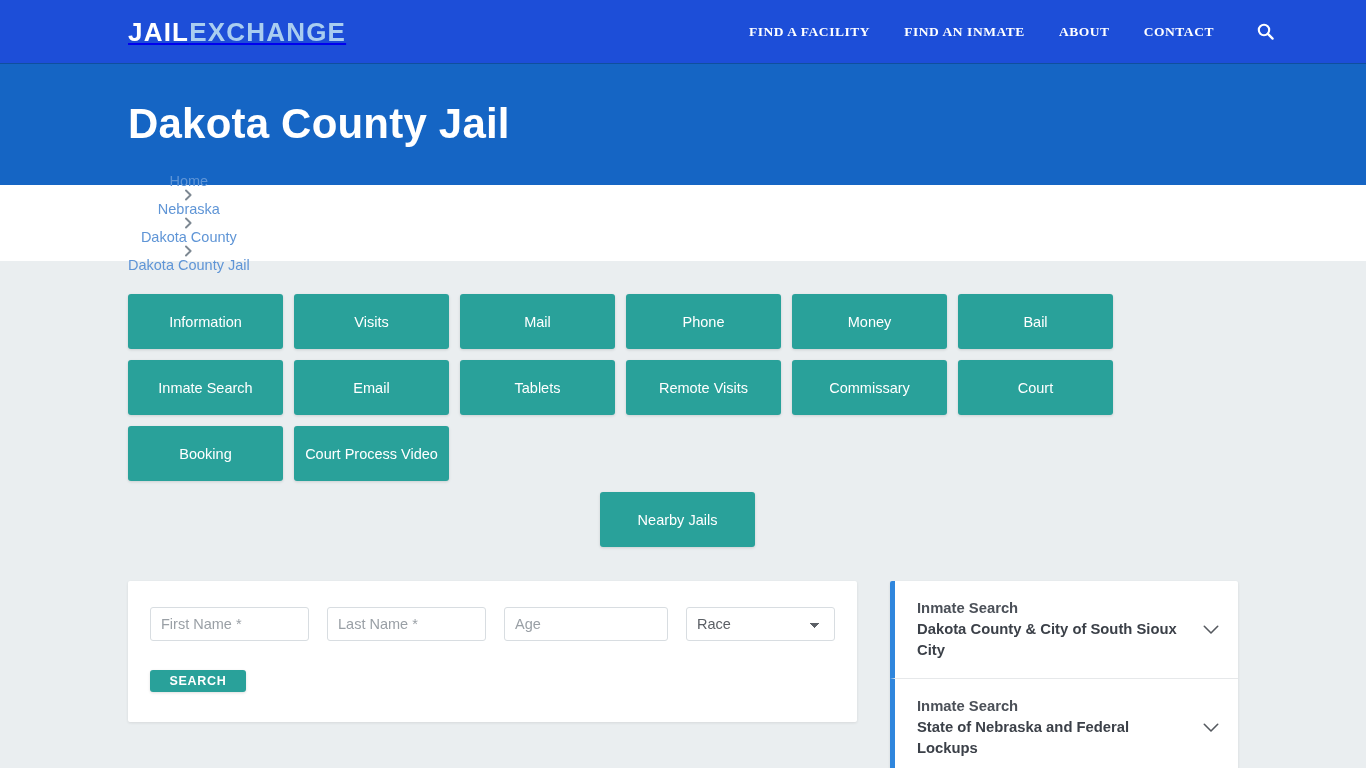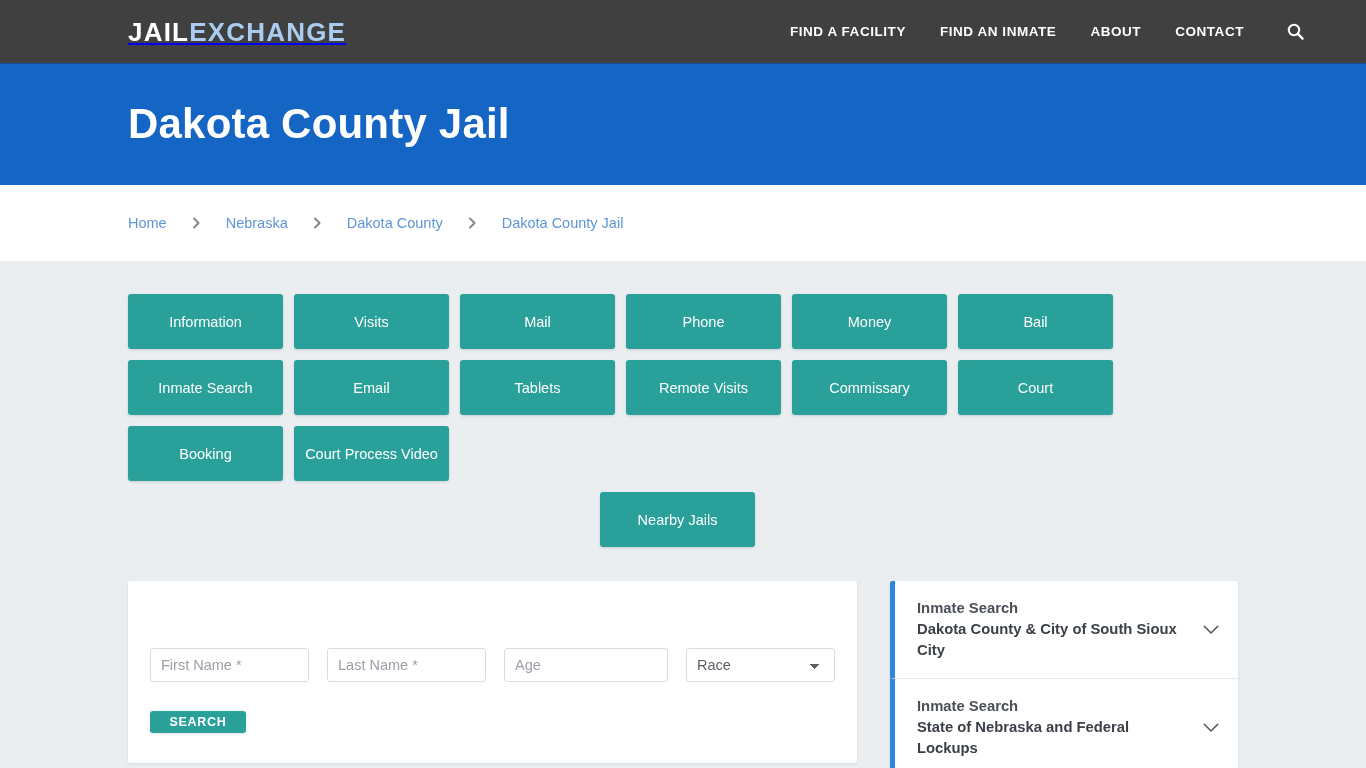--- a/index.html
+++ b/index.html
@@ -7,25 +7,25 @@
     margin: 0; padding: 0;
     width: 1366px; height: 768px;
     overflow: hidden;
     background: #eaeef0;
     font-family: "Liberation Sans", sans-serif;
   }
 
   
   .topbar {
     height: 64px;
-    background: #404040;
+    background: #1d4ed8;
     border-bottom: 1px solid #0f4f9e;
     display: flex;
     align-items: center;
-    padding: 0 60px 0 128px;
+    padding: 0 90px 0 128px;
     position: relative;
     justify-content: center;
   }
   .logo {
     font-size: 26px;
     font-weight: bold;
     letter-spacing: 1.2px;
     white-space: nowrap;
     line-height: 1;
   }
@@ -38,20 +38,21 @@
     align-items: center;
     gap: 34px;
   }
   .navlink {
     color: #ffffff;
     font-size: 13.5px;
     font-weight: bold;
     letter-spacing: 0.55px;
     text-decoration: none;
     white-space: nowrap;
+    font-family: Liberation Serif, serif;
   }
   .searchbtn {
     display: flex; align-items: center; justify-content: center;
     width: 22px; height: 22px;
     margin-left: 6px;
   }
   .searchbtn svg { display: block; }
 
   
   .hero {
@@ -71,21 +72,21 @@
   }
 
   
   .crumbbar {
     height: 76px;
     background: #ffffff;
     display: flex;
     align-items: center;
     padding: 0 128px;
   }
-  .crumbs { display: flex; align-items: center; gap: 16px; }
+  .crumbs { display: flex; align-items: center; gap: 0; flex-direction: column; }
   .crumb {
     color: #5f95d6;
     font-size: 14.5px;
     text-decoration: none;
     white-space: nowrap;
   }
   .crumb.current { color: #5f95d6; }
   .chev {
     margin: 0 9px;
     display: inline-flex;
@@ -151,21 +152,20 @@
     text-align: center;
     font-size: 23px;
     font-weight: bold;
     color: #1c1c1c;
     letter-spacing: -0.2px;
   }
   .fields {
     display: flex;
     gap: 18px;
     padding: 0 2px;
-    margin-top: 41px;
   }
   .fld {
     height: 34px;
     border: 1px solid #d8dde1;
     border-radius: 3px;
     background: #fff;
     font-size: 14.5px;
     color: #5c6066;
     padding: 0 10px;
     font-family: "Liberation Sans", sans-serif;

